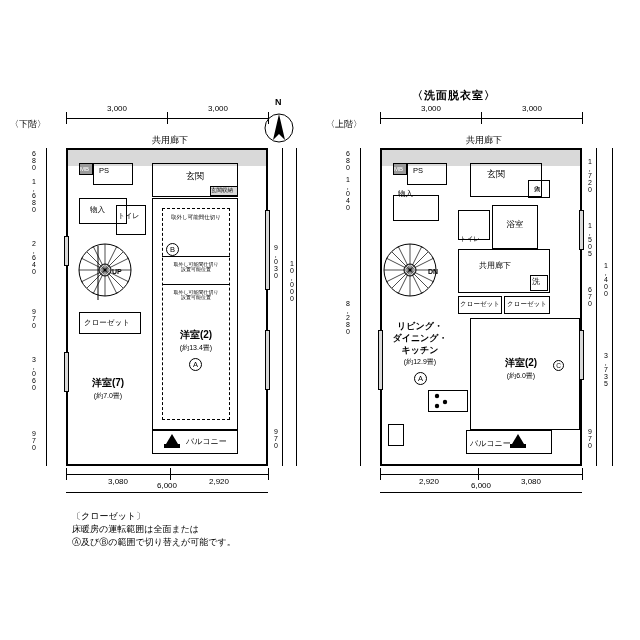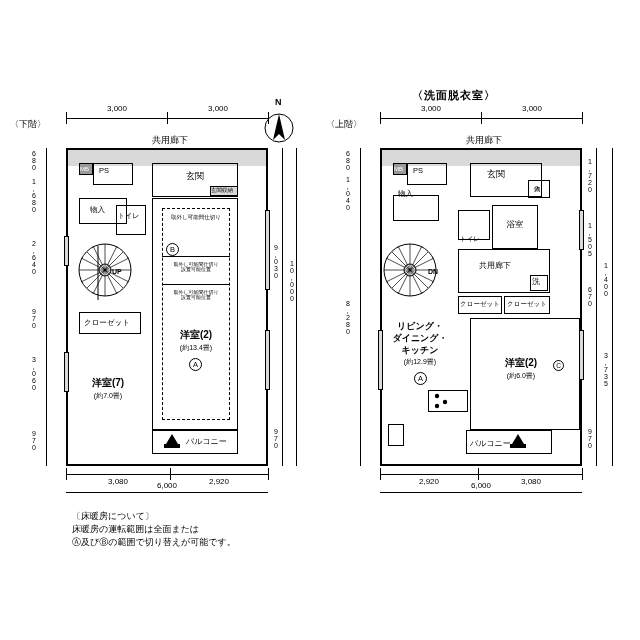--- a/index.html
+++ b/index.html
@@ -267,17 +267,17 @@
     <div class="ln" style="left:596px;top:148px;width:1px;height:318px;"></div>
     <div class="ln" style="left:612px;top:148px;width:1px;height:318px;"></div>
     <div class="vtxt" style="left:586px;top:158px;font-size:7px;">1,720</div>
     <div class="vtxt" style="left:586px;top:222px;font-size:7px;">1,505</div>
     <div class="vtxt" style="left:602px;top:262px;font-size:7px;">1,400</div>
     <div class="vtxt" style="left:586px;top:286px;font-size:7px;">670</div>
     <div class="vtxt" style="left:602px;top:352px;font-size:7px;">3,735</div>
     <div class="vtxt" style="left:586px;top:428px;font-size:7px;">970</div>
   </div>
 
-  <div class="note" style="left:72px;top:510px;">〔床暖房について〕
+  <div class="note" style="left:72px;top:510px;">〔クローゼット〕
 床暖房の運転範囲は全面または
 Ⓐ及びⒷの範囲で切り替えが可能です。</div>
 
 </div>
 
 </body></html>

